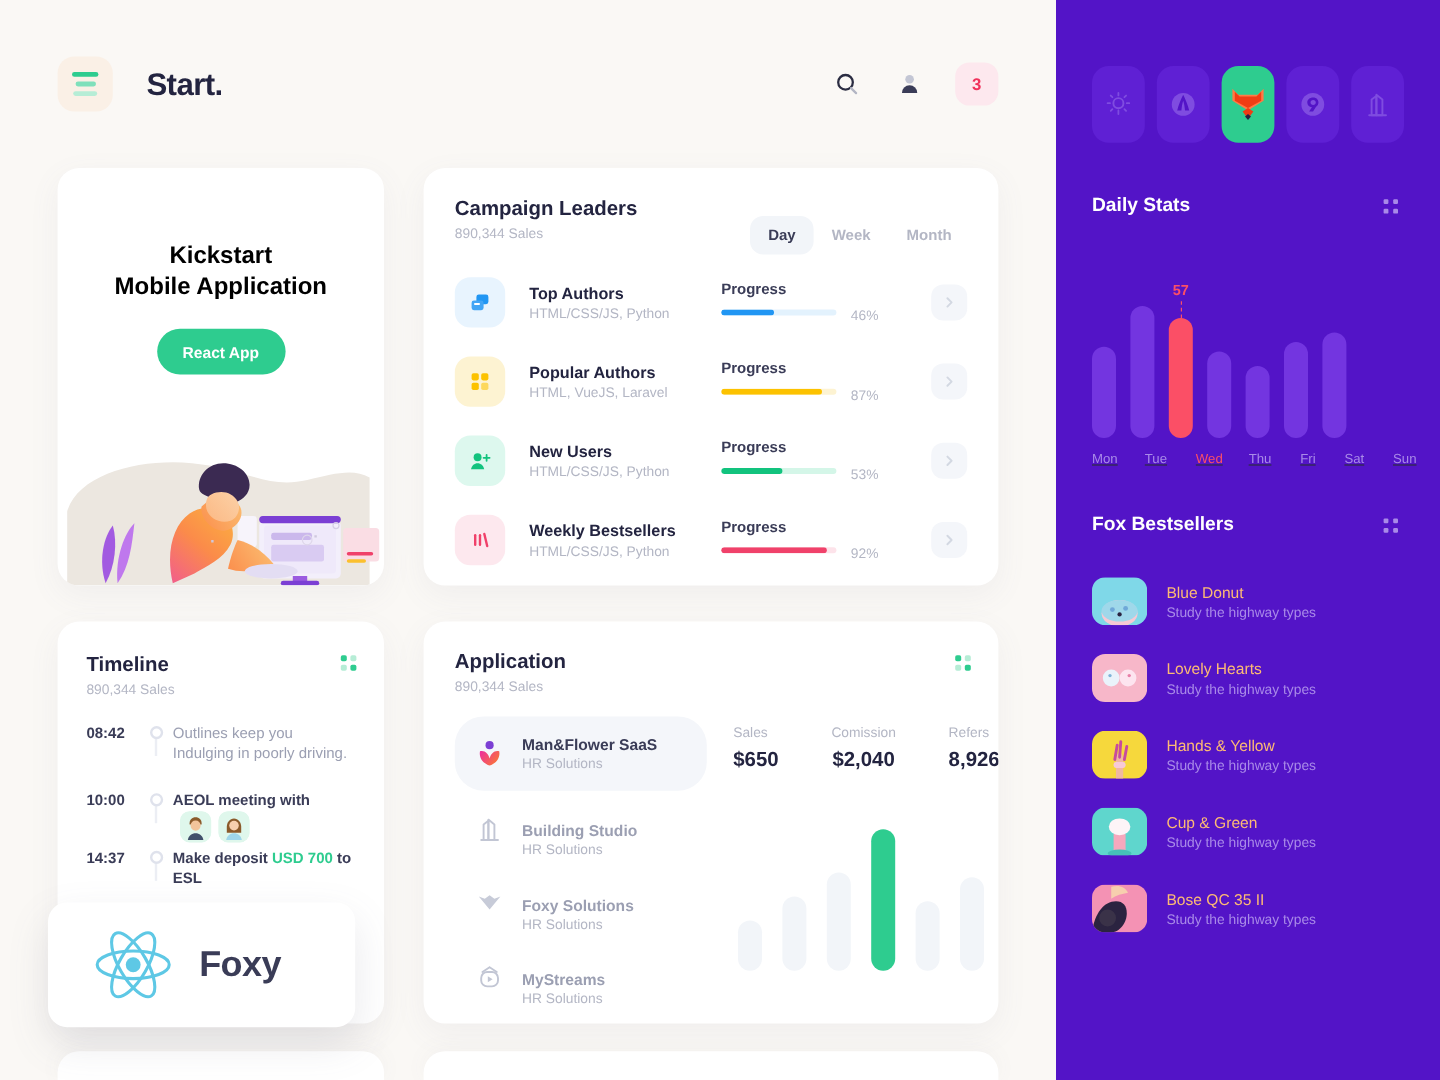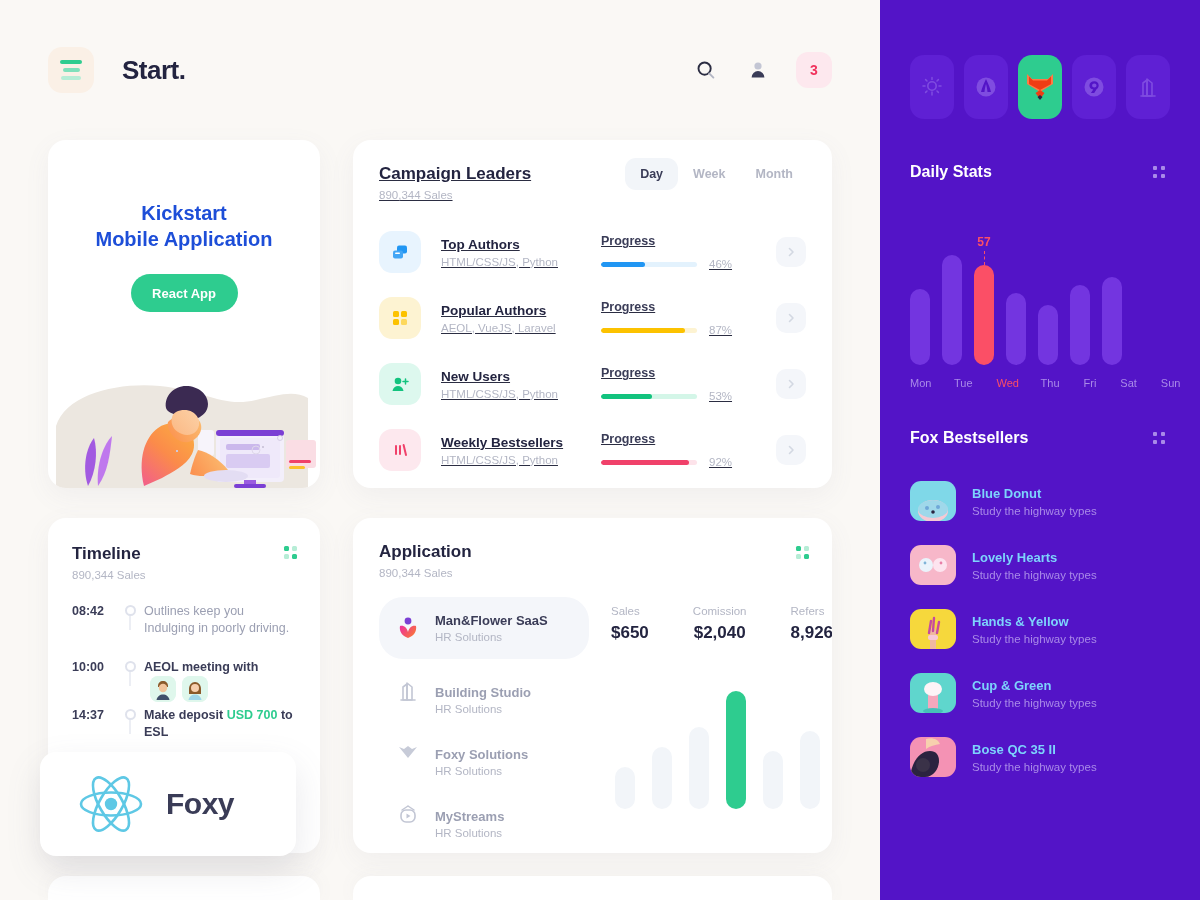--- a/index.html
+++ b/index.html
@@ -47,21 +47,21 @@
   .col-right { width:479px; flex:none; }
 
   .card {
     background:#fff; border-radius:18px;
     box-shadow:0 8px 26px rgba(120,115,140,.07);
   }
 
   
   .kick { height:348px; position:relative; overflow:hidden; text-align:center; }
   .kick h2 {
-    margin-top:60px; font-size:20px; line-height:26px; font-weight:bold; color:#1d4ed8;
+    margin-top:60px; font-size:20px; line-height:26px; font-weight:bold; color:#000000;
   }
   .btn-create {
     margin:22px auto 0; display:block; width:107px; height:38px;
     border:none; border-radius:19px; background:#2ecc8f; color:#fff;
     font-family:inherit; font-size:13px; font-weight:bold; cursor:pointer;
   }
   .illus { position:absolute; left:0; right:0; bottom:0; height:120px; }
 
   
   .tl { margin-top:30px; padding:26px 24px 20px; position:relative; height:335px; overflow:hidden; }
@@ -89,44 +89,44 @@
 
   
   .react-card {
     position:absolute; left:40px; top:752px; width:256px; height:104px;
     background:#fff; border-radius:16px; box-shadow:0 14px 34px rgba(110,105,130,.15);
     display:flex; align-items:center; gap:18px; padding-left:34px; z-index:5;
   }
   .react-label { font-size:30px; font-weight:bold; color:#3a3c57; letter-spacing:-.5px; }
 
   
-  .camp { padding:24px 26px 11px; height:348px; position:relative;text-decoration:underline; }
+  .camp { padding:24px 26px 11px; height:348px; position:relative; }
   .seg {
-    position:absolute; right:24px; top:18px; display:flex; align-items:center;
+    position:absolute; right:24px; top:40px; display:flex; align-items:center;
     background:transparent; border-radius:12px;
   }
   .seg button {
     border:none; background:transparent; font-family:inherit;
     font-size:12.5px; font-weight:bold; color:#b3b6c4; padding:9px 15px;
     border-radius:11px; cursor:pointer;
   }
   .seg button.active { background:#f2f5f9; color:#3a3c57; }
 
   .camp-list { margin-top:18px; }
   .camp-row { display:flex; align-items:center; height:66px; }
   .c-ico {
     width:42px; height:42px; border-radius:13px; flex:none;
     display:flex; align-items:center; justify-content:center;
   }
   .c-txt { width:160px; margin-left:20px; flex:none; }
   .c-name { font-size:13.5px; font-weight:bold; color:#232440; }
   .c-tech { font-size:11.5px; color:#b3b6c4; margin-top:4px; }
   .c-prog { flex:1; }
   .c-prog-label { font-size:12.5px; font-weight:bold; color:#3a3c57; }
-  .bar-wrap { display:flex; align-items:center; gap:12px; margin-top:10px; }
+  .bar-wrap { display:flex; align-items:flex-start; gap:12px; margin-top:10px; }
   .bar { width:96px; height:5px; border-radius:3px; position:relative; overflow:hidden; }
   .bar i { position:absolute; left:0; top:0; bottom:0; border-radius:3px; }
   .c-pct { font-size:11.5px; color:#b3b6c4; }
   .arrow-btn {
     width:30px; height:30px; border-radius:10px; background:#f4f6fa; flex:none;
     display:flex; align-items:center; justify-content:center; cursor:pointer;
   }
 
   
   .mile { margin-top:30px; padding:24px 26px 20px; height:335px; position:relative; overflow:hidden; }
@@ -167,34 +167,34 @@
     margin-left:auto; width:22px; height:22px; border-radius:7px;
     display:grid; grid-template-columns:4px 4px; grid-template-rows:4px 4px;
     gap:4px; align-content:center; justify-content:center; cursor:pointer;
   }
   .grid-btn span { background:#a98ae8; border-radius:1px; }
 
   .dchart { position:relative; height:130px; margin-top:52px; display:flex; align-items:flex-end; gap:12px; }
   .dbar-col { width:20px; display:flex; flex-direction:column; align-items:center; position:relative; }
   .dbar { width:20px; border-radius:10px; background:#7335e0; }
   .dbar.hi { background:#fb4f66; }
-  .dlabels { display:flex; gap:24px; margin-top:12px; }
+  .dlabels { display:flex; gap:24px; margin-top:12px;text-decoration:underline; }
   .dlab { width:20px; text-align:center; font-size:11px; color:#a98ae8; }
   .dlab.hi { color:#fb4f66; }
   .peak {
     position:absolute; font-size:12px; font-weight:bold; color:#fb4f66;
     top:-30px; left:50%; transform:translateX(-50%);
   }
   .peak-line { position:absolute; left:50%; width:1px; border-left:1px dashed #fb4f66; top:-14px; height:14px; }
 
   .best-list { margin-top:20px; }
   .best-row { display:flex; align-items:center; height:64px; cursor:pointer; }
   .thumb { width:46px; height:40px; border-radius:11px; flex:none; overflow:hidden; position:relative; }
   .best-txt { margin-left:16px; }
-  .best-name { font-size:13px; font-weight:bold; color:#7dd3fc; }
+  .best-name { font-size:13px; font-weight:normal; color:#fdba74; }
   .best-sub { font-size:11.5px; color:#a98ae8; margin-top:4px; }
 </style>
 </head>
 <body>
 
 <div class="app">
 
   <div class="main">
 
     <div class="topbar">
@@ -397,21 +397,21 @@
               <div class="c-ico" style="background:#fdf3d2">
                 <svg width="18" height="18" viewBox="0 0 18 18">
                   <rect x="2" y="2" width="6" height="6" rx="1.5" fill="#fcc200"></rect>
                   <rect x="10" y="2" width="6" height="6" rx="1.5" fill="#fcc200"></rect>
                   <rect x="2" y="10" width="6" height="6" rx="1.5" fill="#fcc200"></rect>
                   <rect x="10" y="10" width="6" height="6" rx="1.5" fill="#fdd85c"></rect>
                 </svg>
               </div>
               <div class="c-txt">
                 <div class="c-name">Popular Authors</div>
-                <div class="c-tech">AEOL, VueJS, Laravel</div>
+                <div class="c-tech">HTML, VueJS, Laravel</div>
               </div>
               <div class="c-prog">
                 <div class="c-prog-label">Progress</div>
                 <div class="bar-wrap">
                   <div class="bar" style="background:#fdf3d2">
                     <i style="width:87%;background:#fcc200"></i>
                   </div>
                   <div class="c-pct">87%</div>
                 </div>
               </div>

